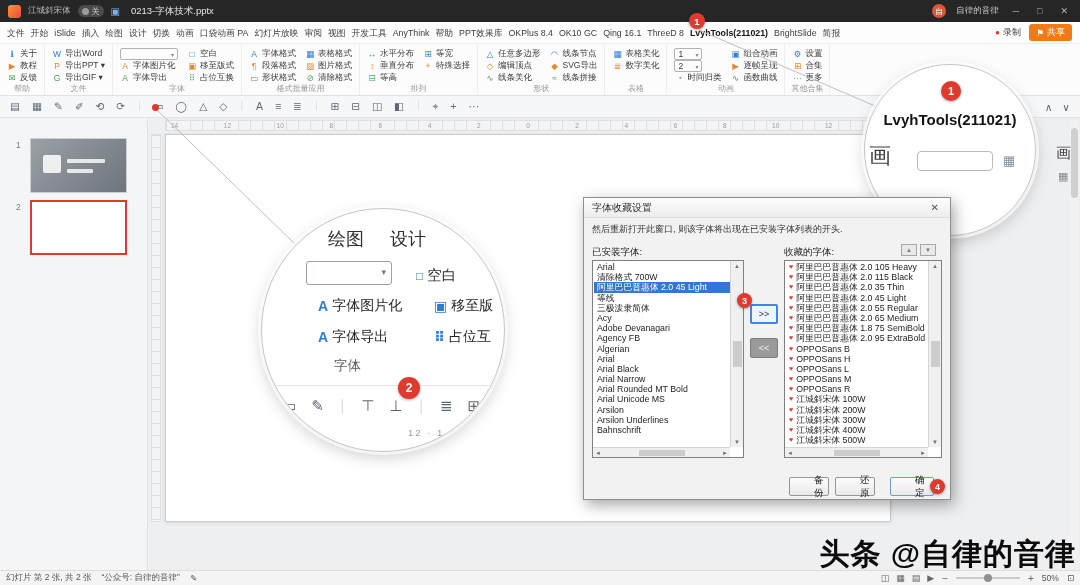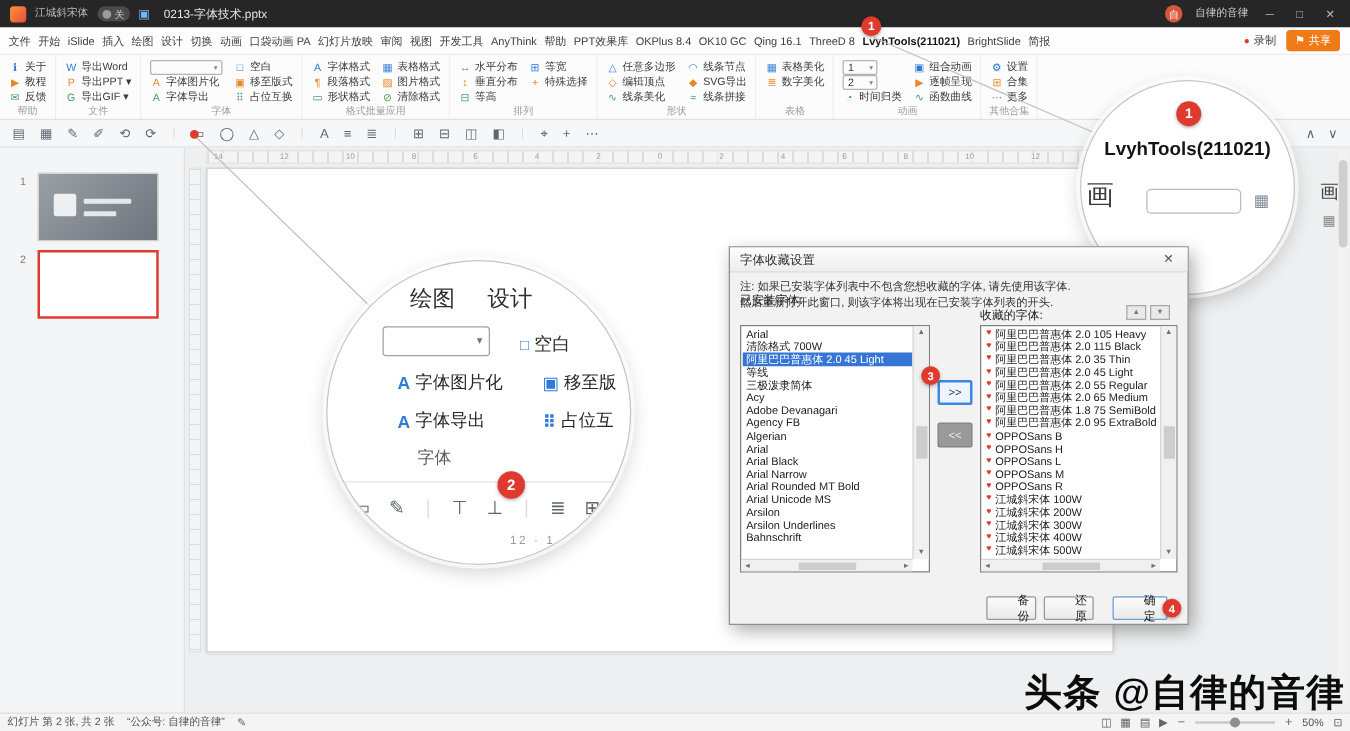--- a/index.html
+++ b/index.html
@@ -80,21 +80,21 @@
 .zbtn{font-size:10px;color:#666;}
 .ztrack{position:relative;width:64px;height:2px;background:#c9c9c9;border-radius:1px;}
 .ztrack i{position:absolute;left:28px;top:-3px;width:8px;height:8px;border-radius:50%;background:#8f8f8f;display:block;}
 
 
 .dialog{position:absolute;left:583px;top:197px;width:368px;height:303px;background:#f2f2f2;border:1px solid #8f8f8f;box-shadow:3px 5px 14px rgba(0,0,0,.35);z-index:60;}
 .dlg-title{height:20px;background:linear-gradient(#fdfdfd,#ededed);border-bottom:1px solid #dcdcdc;display:flex;align-items:center;padding:0 8px;font-size:10px;color:#2f2f2f;}
 .dlg-close{margin-left:auto;color:#555;font-size:10px;padding:0 3px;}
 .dlg-note{padding:5px 8px 0;color:#333;font-size:9px;line-height:12.5px;}
 .list-label{position:absolute;font-size:9.5px;color:#222;}
-.lab-installed{left:8px;top:36px;text-align:right;}
+.lab-installed{left:8px;top:48px;text-align:right;}
 .lab-fav{left:200px;top:48px;}
 .mini-btn{position:absolute;top:46px;width:16px;height:12px;background:#e9e9e9;border:1px solid #a8a8a8;font-size:6px;color:#777;display:flex;align-items:center;justify-content:center;}
 .mb-up{left:317px;}
 .mb-dn{left:336px;}
 .listbox{position:absolute;top:62px;height:198px;background:#fff;border:1px solid #808080;}
 .lb-installed{left:8px;width:152px;}
 .lb-fav{left:200px;width:158px;}
 .lb-rows{position:absolute;top:1px;left:1px;right:13px;bottom:11px;overflow:hidden;}
 .lb-row{height:10.2px;line-height:10.2px;padding-left:3px;white-space:nowrap;font-size:8.8px;color:#1c1c1c;display:flex;align-items:center;gap:3px;}
 .lb-row.selected{background:var(--selection-blue,#3576d4);color:#fff;}
@@ -555,21 +555,20 @@
     <span class="ms-box"></span>
     <span class="ms-grid">▦</span>
   </div>
 
   <div class="dialog">
     <div class="dlg-title">
       <span>字体收藏设置</span>
       <span class="dlg-close">✕</span>
     </div>
     <div class="dlg-note">
-      <div>注: 如果已安装字体列表中不包含您想收藏的字体, 请先使用该字体.</div>
       <div>然后重新打开此窗口, 则该字体将出现在已安装字体列表的开头.</div>
     </div>
     <span class="list-label lab-installed">已安装字体:</span>
     <span class="list-label lab-fav">收藏的字体:</span>
     <span class="mini-btn mb-up">▲</span>
     <span class="mini-btn mb-dn">▼</span>
 
     <div class="listbox lb-installed">
       <div class="lb-rows">
 

